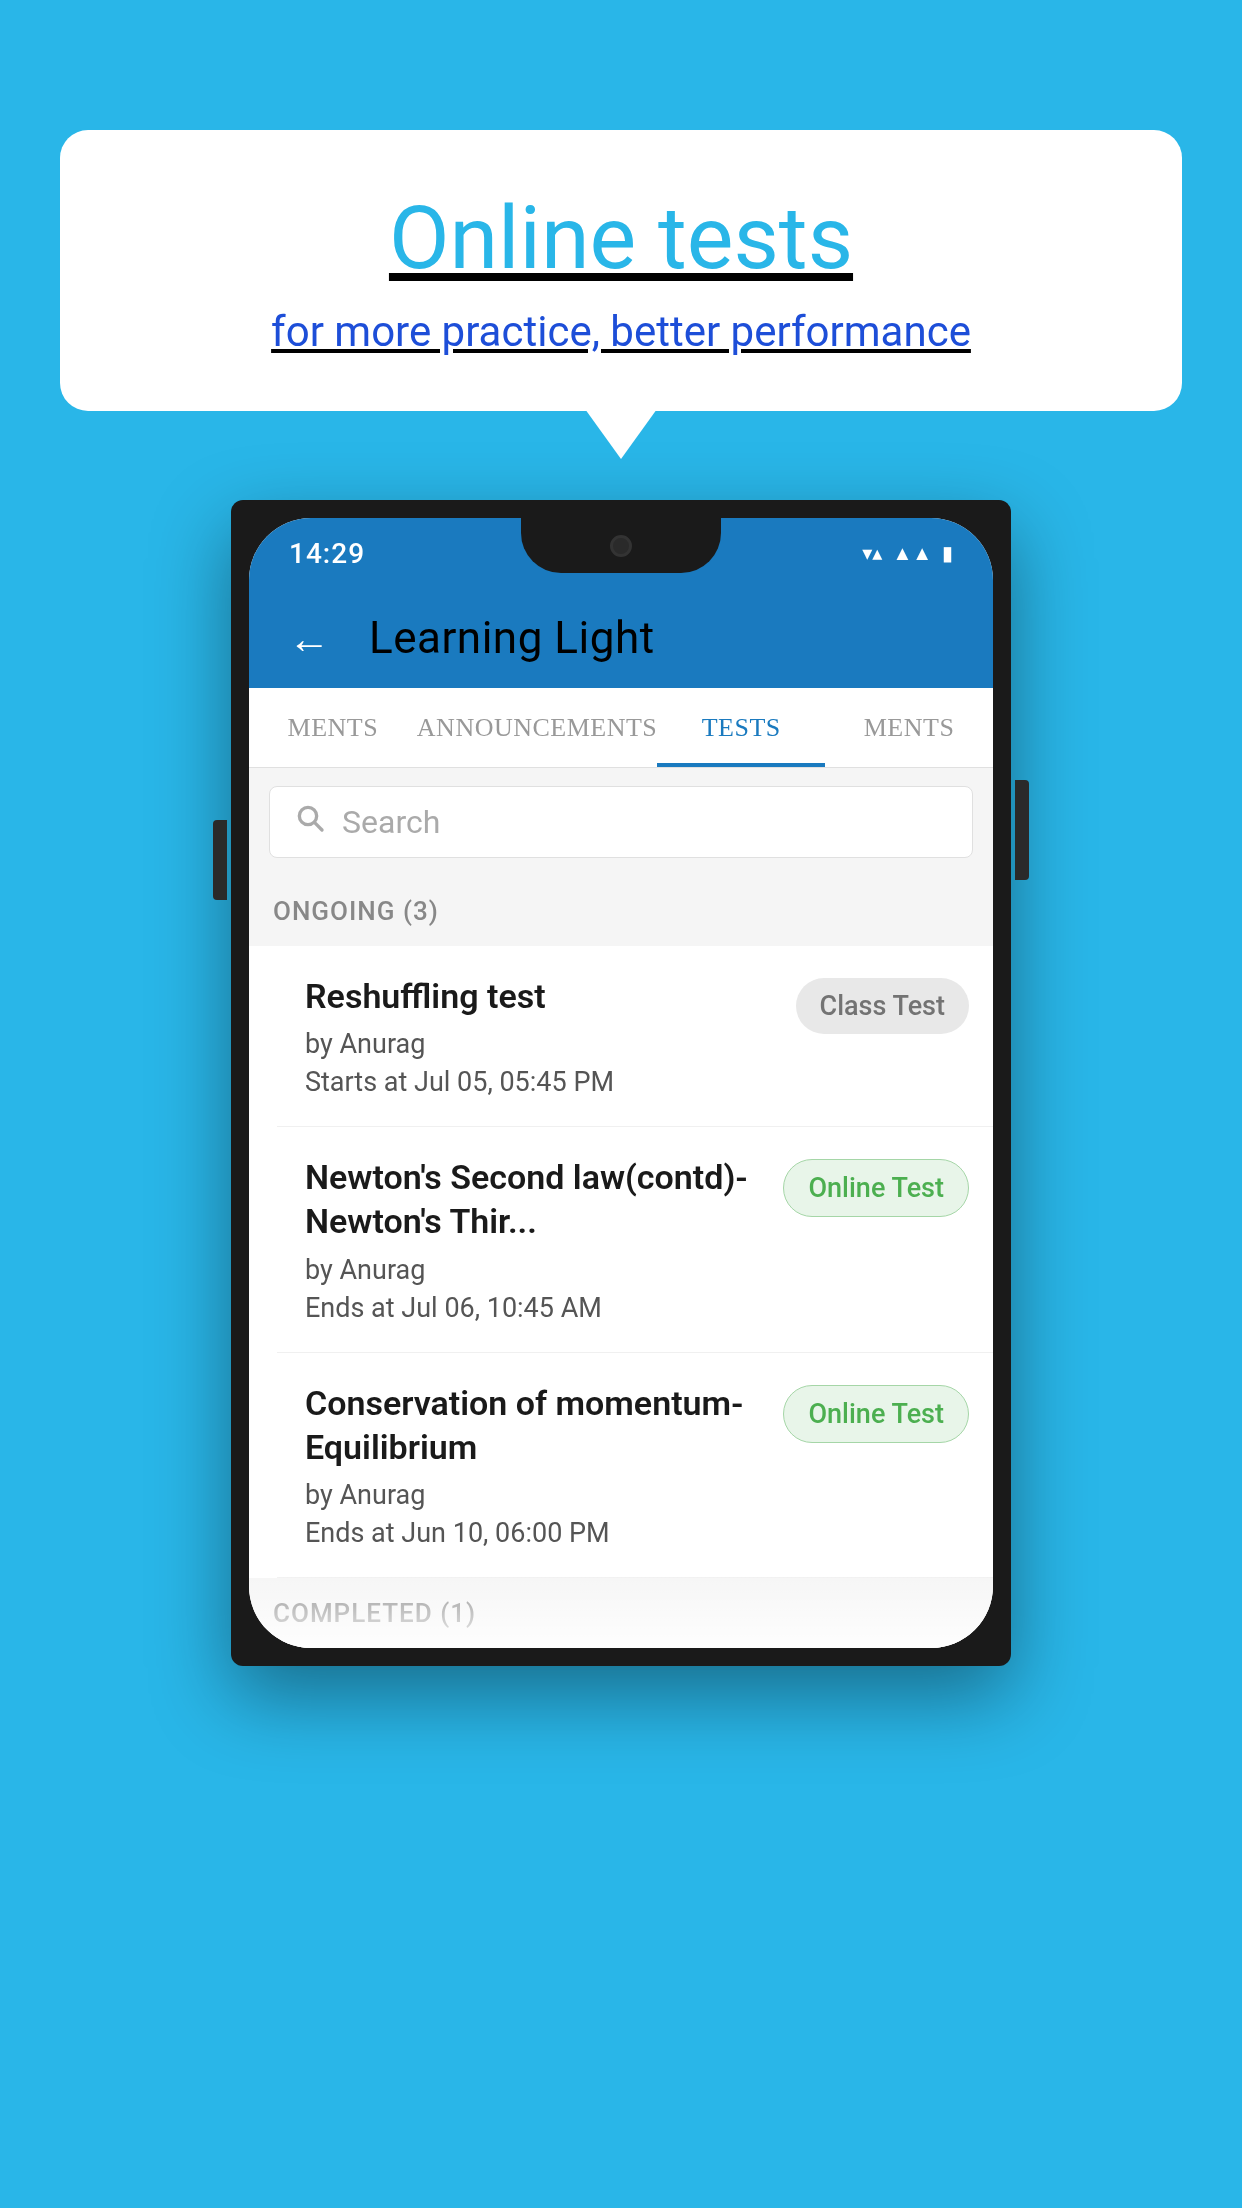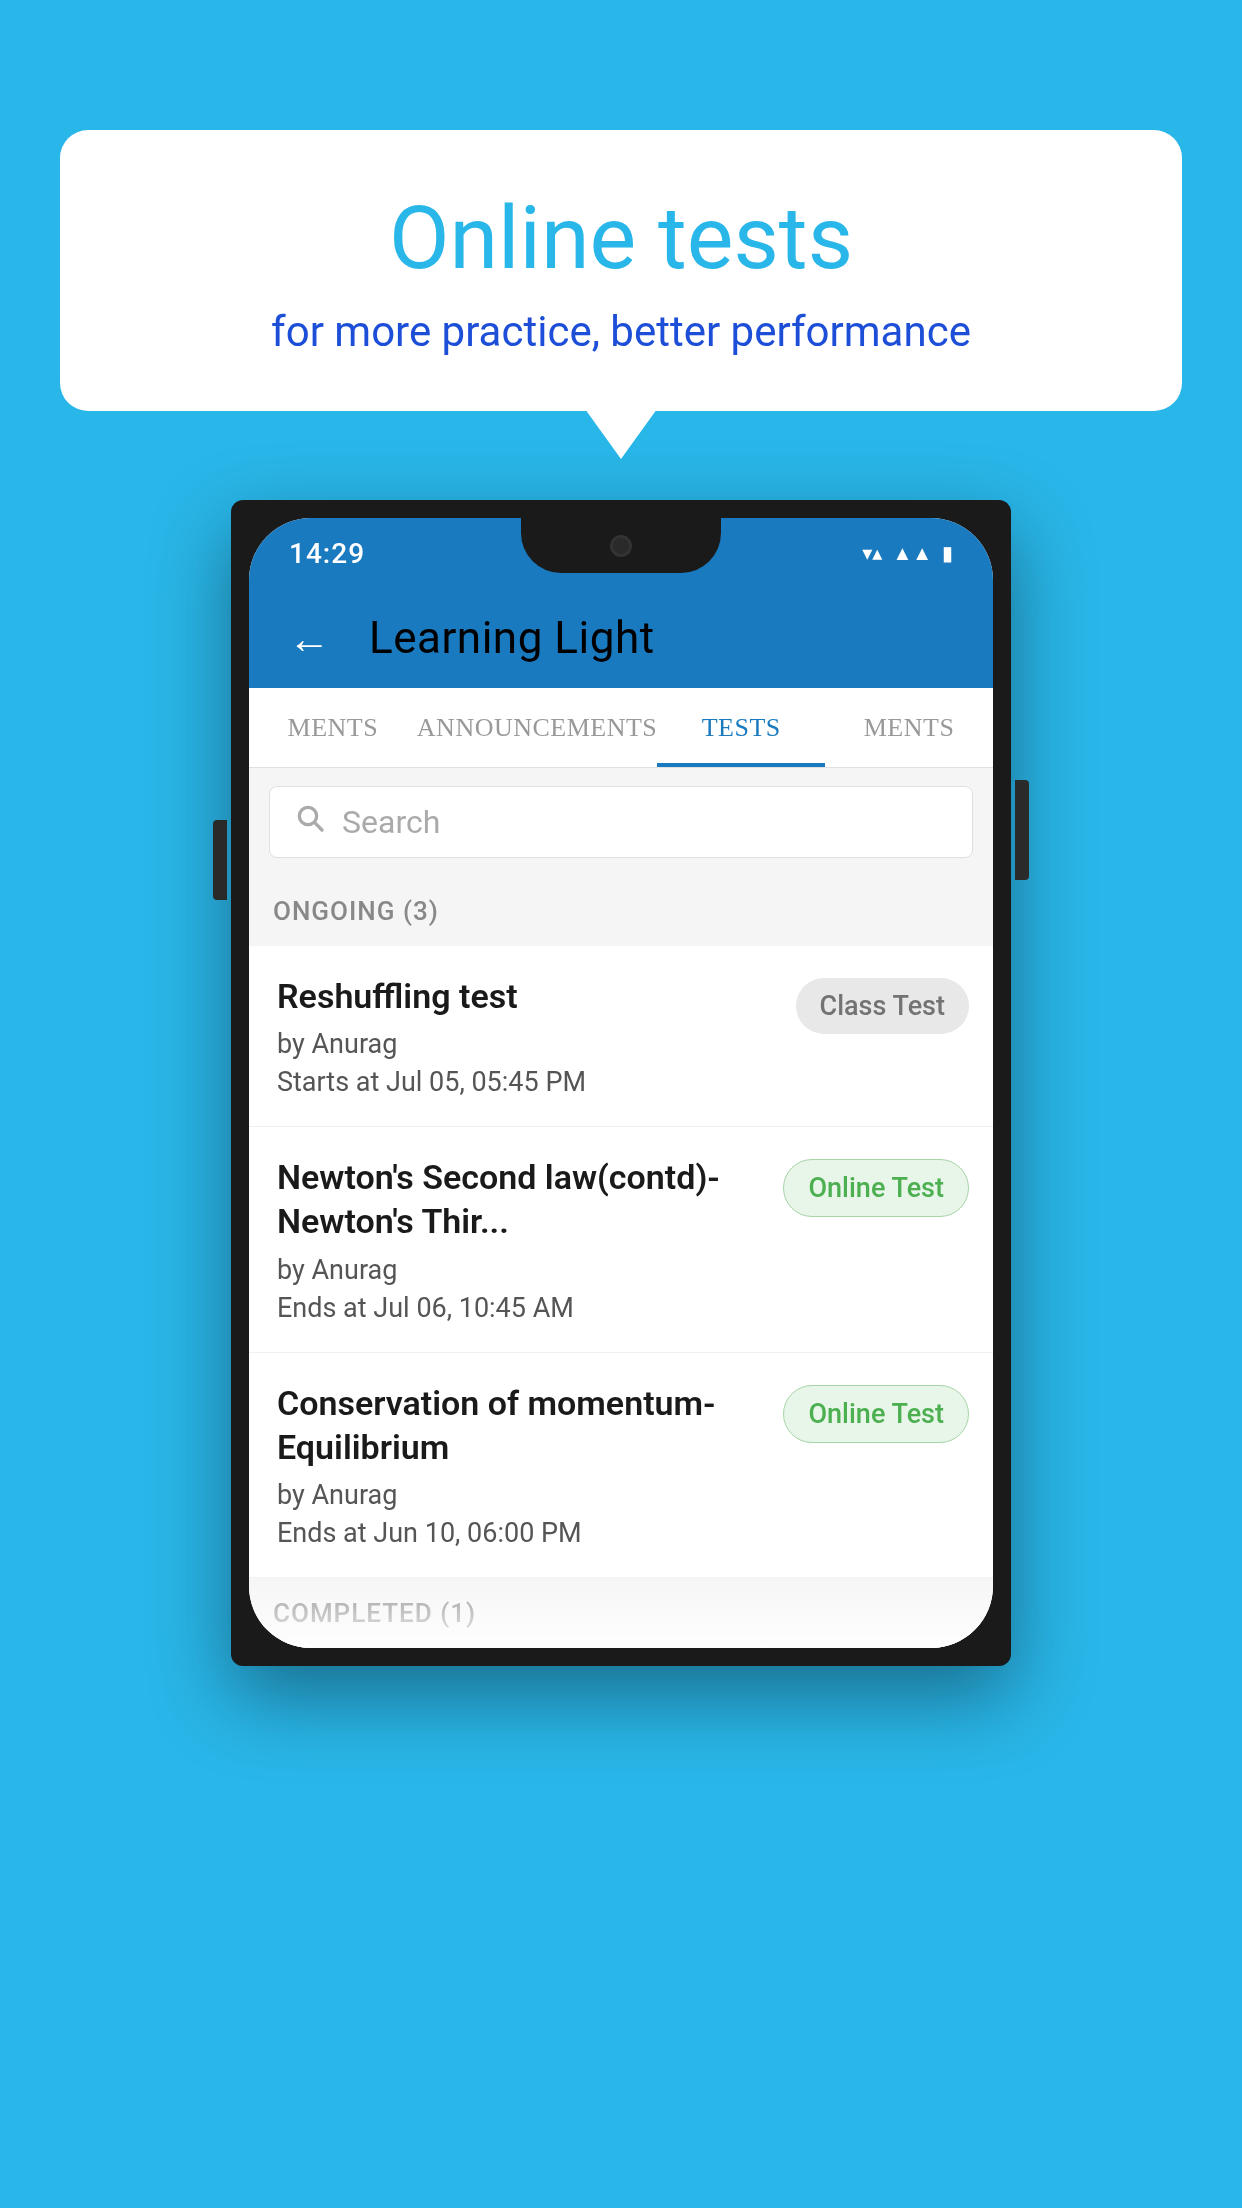--- a/index.html
+++ b/index.html
@@ -24,20 +24,21 @@
       align-items: center;
     }
 
     .speech-bubble {
       background: white;
       border-radius: 28px;
       padding: 60px 80px 55px;
       width: 100%;
       text-align: center;
       position: relative;
+      text-decoration: underline;
     }
 
     .speech-bubble::after {
       content: '';
       position: absolute;
       bottom: -48px;
       left: 50%;
       transform: translateX(-50%);
       width: 0;
       height: 0;
@@ -252,20 +253,21 @@
     .section-header-text {
       font-size: 26px;
       color: #888;
       font-weight: 500;
       letter-spacing: 1px;
     }
 
     
     .test-list {
       background: white;
+      padding-left: 28px;
     }
 
     .test-item {
       padding: 28px 24px 28px 28px;
       display: flex;
       align-items: flex-start;
       justify-content: space-between;
       border-bottom: 1px solid #f0f0f0;
       gap: 16px;
     }

